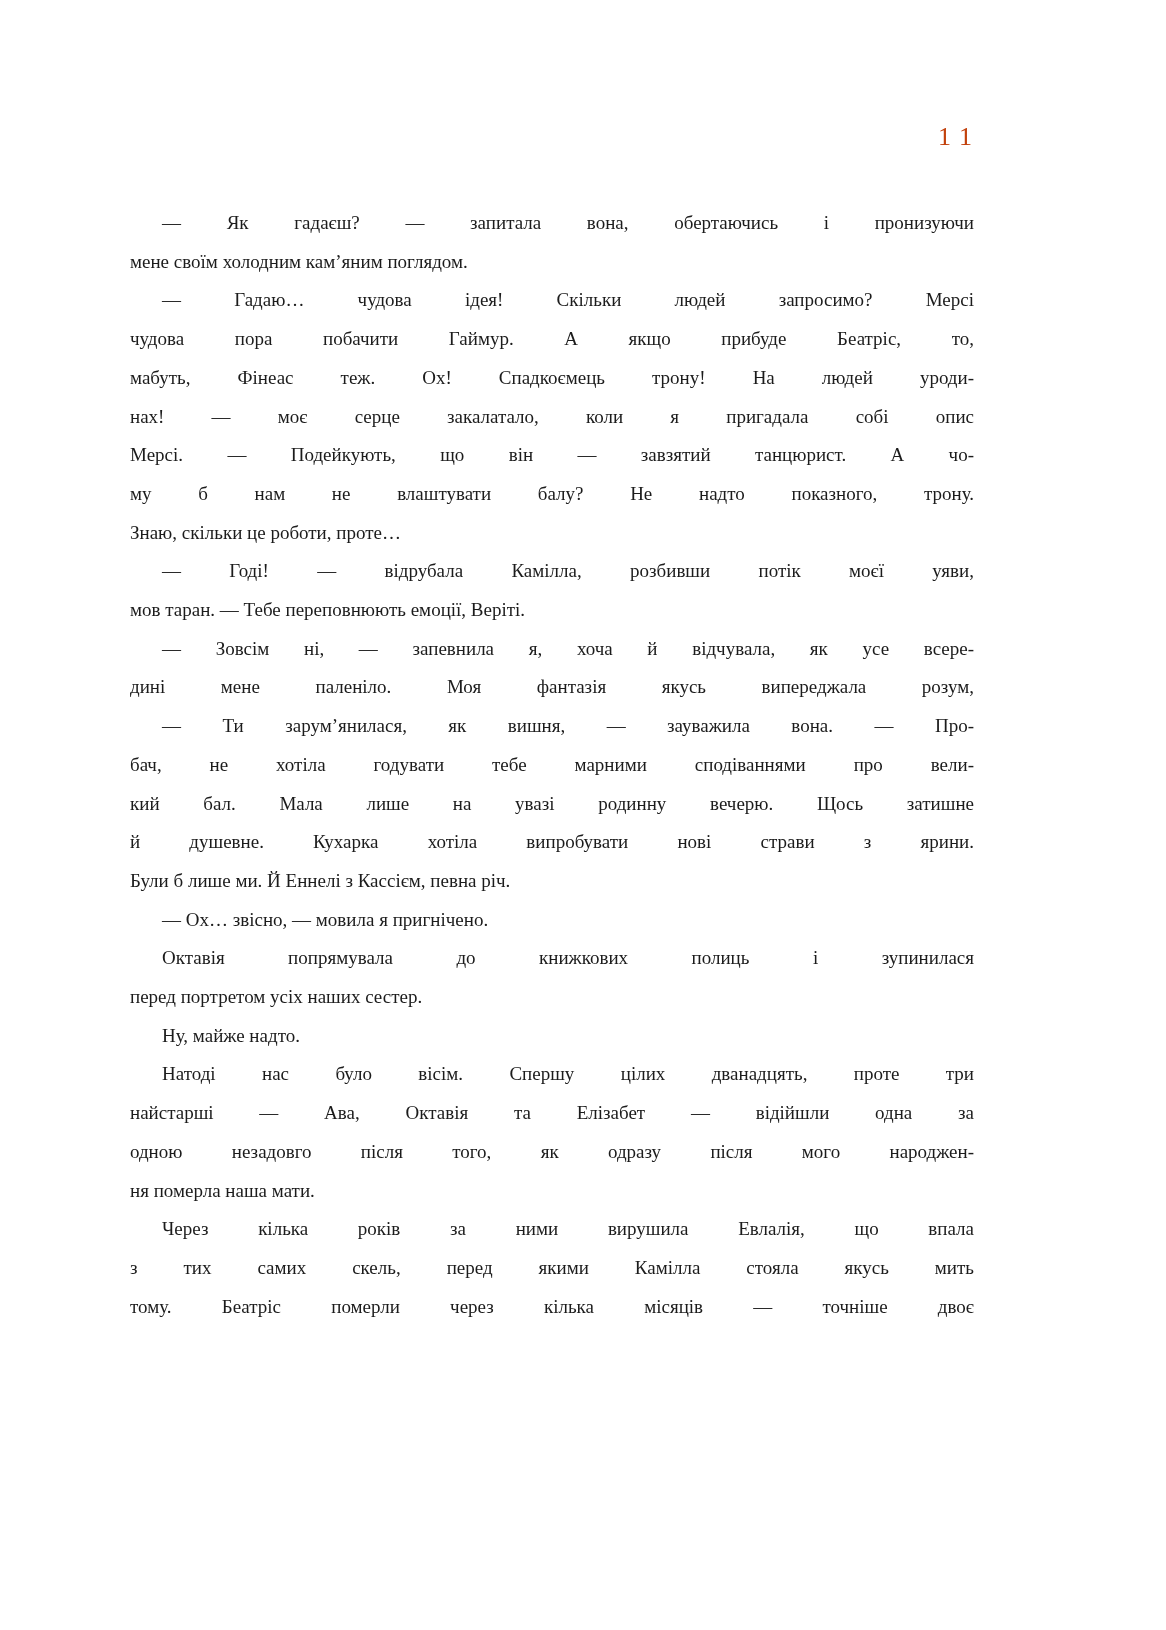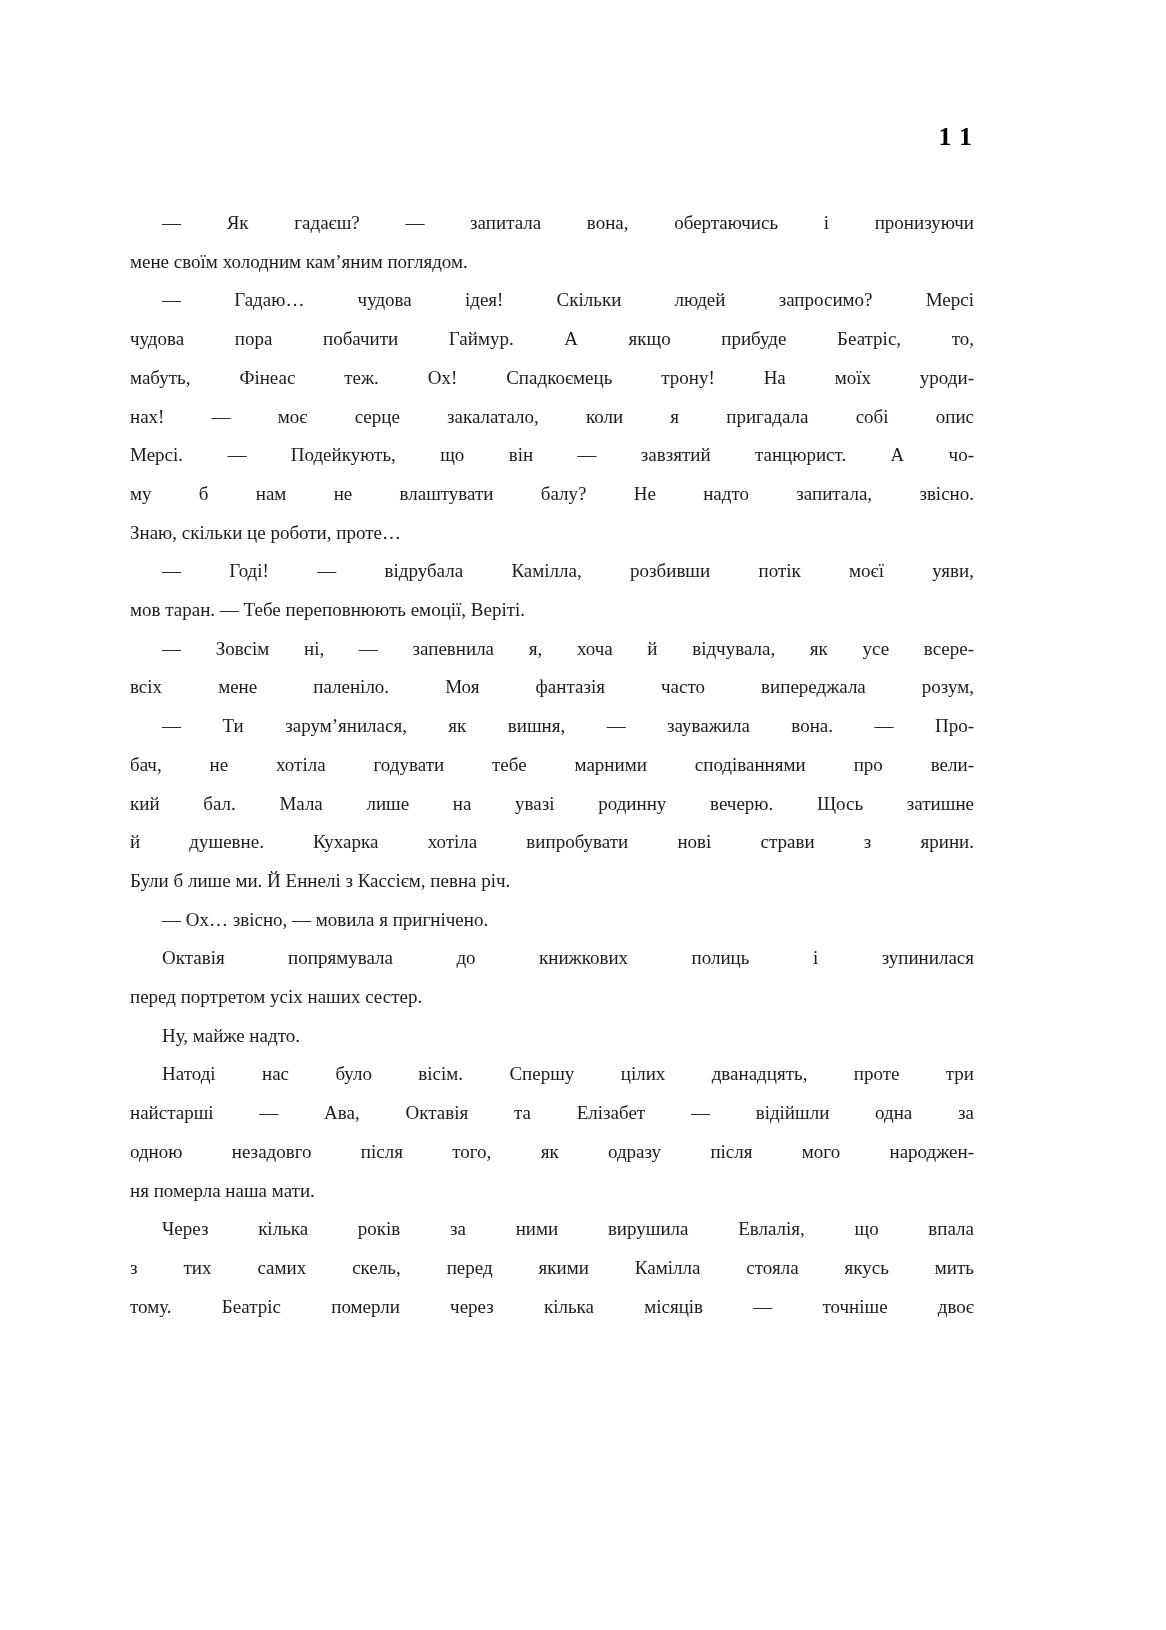--- a/index.html
+++ b/index.html
@@ -17,22 +17,22 @@
   .page {
     position: absolute;
     inset: 0;
   }
   .folio {
     position: absolute;
     top: 122px;
     right: 185px;
     font-size: 26px;
     letter-spacing: 9px;
-    color: #000000;
-    font-weight: 700;
+    color: #c2410c;
+    font-weight: 400;
   }
   .text-block {
     position: absolute;
     left: 130px;
     top: 204px;
     width: 844px;
     font-size: 19px;
     line-height: 38.7px;
     color: #1c1c1c;
   }
@@ -62,33 +62,33 @@
 <div class="page">
   <div class="folio">11</div>
   <div class="text-block" id="text-block">
       <div class="paragraph">
         <div class="line justified pfirst">— Як гадаєш? — запитала вона, обертаючись і пронизуючи</div>
         <div class="line justified pend">мене своїм холодним кам’яним поглядом.</div>
       </div>
       <div class="paragraph">
         <div class="line justified pfirst">— Гадаю… чудова ідея! Скільки людей запросимо? Мерсі</div>
         <div class="line justified">чудова пора побачити Гаймур. А якщо прибуде Беатріс, то,</div>
-        <div class="line justified">мабуть, Фінеас теж. Ох! Спадкоємець трону! На моїх уроди-</div>
+        <div class="line justified">мабуть, Фінеас теж. Ох! Спадкоємець трону! На людей уроди-</div>
         <div class="line justified">нах! — моє серце закалатало, коли я пригадала собі опис</div>
         <div class="line justified">Мерсі. — Подейкують, що він — завзятий танцюрист. А чо-</div>
-        <div class="line justified">му б нам не влаштувати балу? Не надто запитала, звісно.</div>
+        <div class="line justified">му б нам не влаштувати балу? Не надто показного, трону.</div>
         <div class="line justified pend">Знаю, скільки це роботи, проте…</div>
       </div>
       <div class="paragraph">
         <div class="line justified pfirst">— Годі! — відрубала Камілла, розбивши потік моєї уяви,</div>
         <div class="line justified pend">мов таран. — Тебе переповнюють емоції, Веріті.</div>
       </div>
       <div class="paragraph">
         <div class="line justified pfirst">— Зовсім ні, — запевнила я, хоча й відчувала, як усе всере-</div>
-        <div class="line justified">всіх мене паленіло. Моя фантазія часто випереджала розум,</div>
+        <div class="line justified">дині мене паленіло. Моя фантазія якусь випереджала розум,</div>
       </div>
       <div class="paragraph">
         <div class="line justified pfirst">— Ти зарум’янилася, як вишня, — зауважила вона. — Про-</div>
         <div class="line justified">бач, не хотіла годувати тебе марними сподіваннями про вели-</div>
         <div class="line justified">кий бал. Мала лише на увазі родинну вечерю. Щось затишне</div>
         <div class="line justified">й душевне. Кухарка хотіла випробувати нові страви з ярини.</div>
         <div class="line justified pend">Були б лише ми. Й Еннелі з Кассієм, певна річ.</div>
       </div>
       <div class="paragraph">
         <div class="line justified pfirst pend">— Ох… звісно, — мовила я пригнічено.</div>

